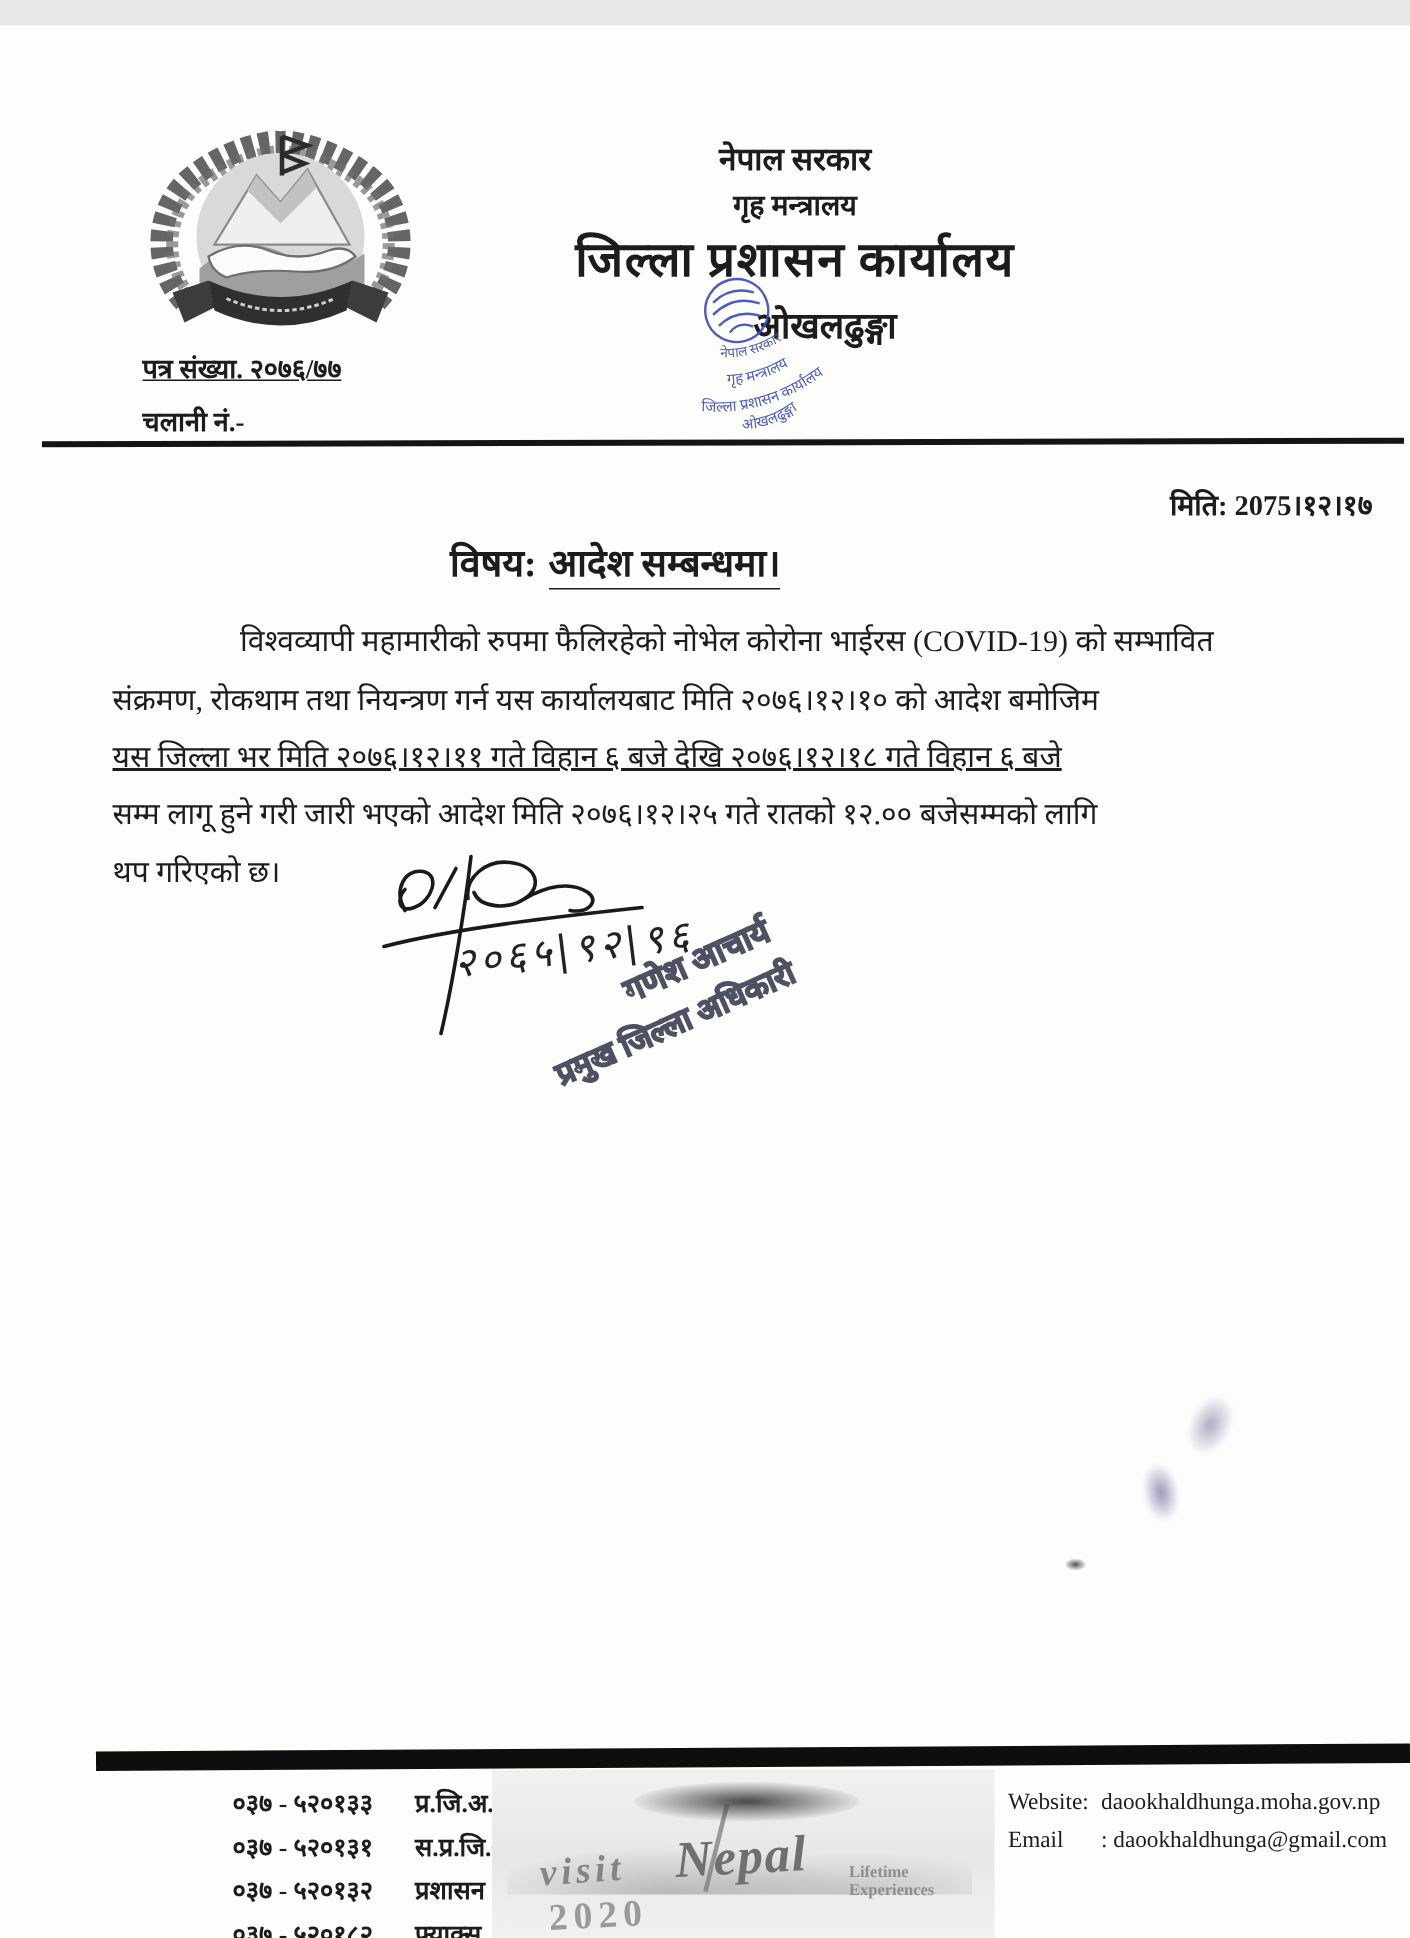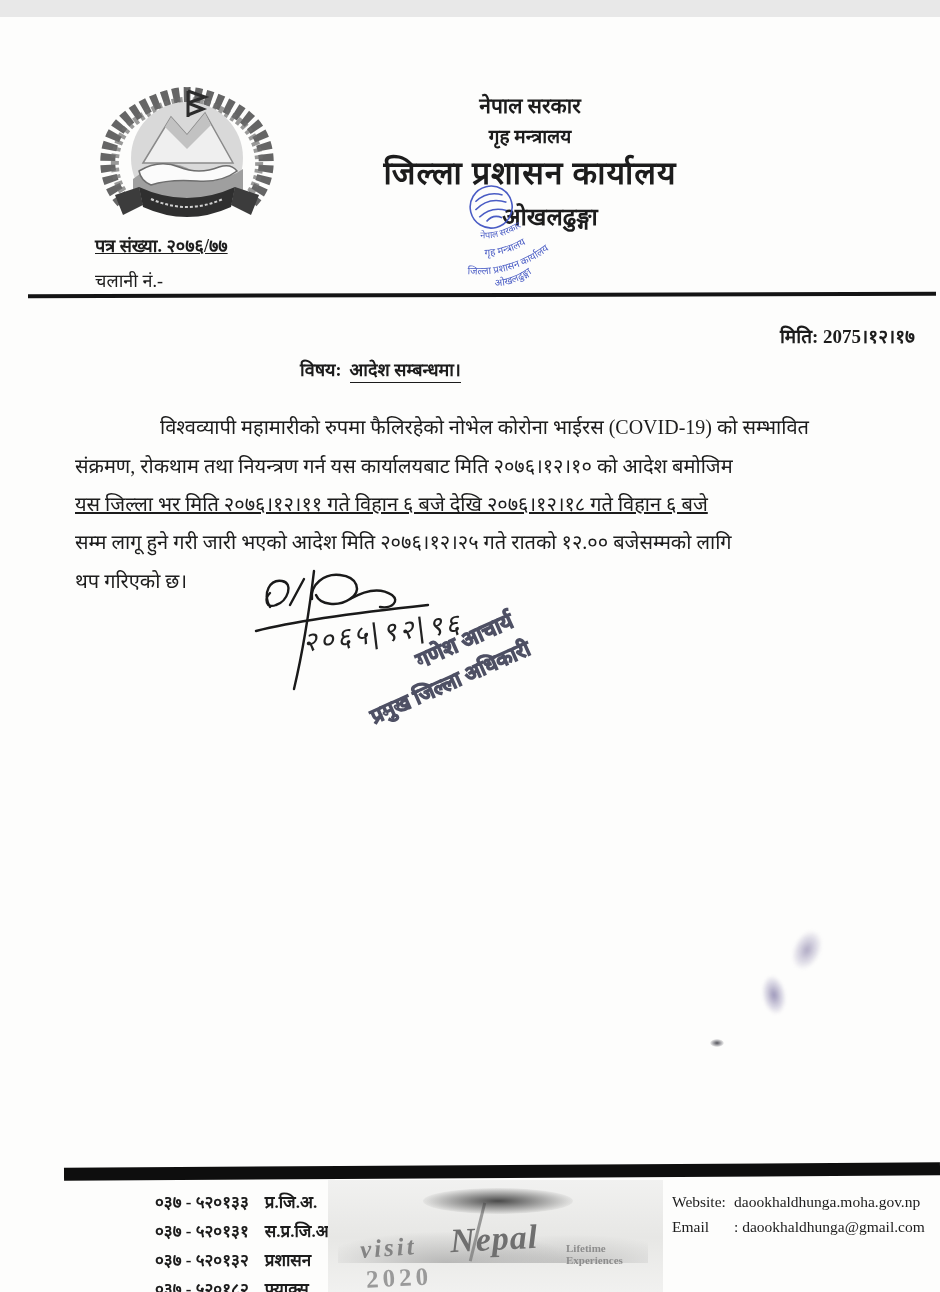--- a/index.html
+++ b/index.html
@@ -10,27 +10,27 @@
     font-family:"Liberation Serif","DejaVu Serif",serif; color:#1c1c1c;
   }
   .abs { position:absolute; }
   
   .hdr-center { left:310px; width:440px; text-align:center; font-weight:bold; }
   .gov1 { top:74px;  font-size:21px; }
   .gov2 { top:106px; font-size:19px; }
   .office { top:133px; font-size:32px; letter-spacing:1px; }
   .district { top:182px; font-size:24px; left:400px; width:300px; }
   .refno   { left:95px; top:216px; font-size:18px; font-weight:bold;text-decoration:underline; }
-  .chalani { left:95px; top:251px; font-size:18px; font-weight:normal; }
+  .chalani { left:95px; top:251px; font-size:18px; font-weight:bold; }
   .hdr-line { left:28px; top:276px; width:908px; height:4px; background:#141414; transform:rotate(-0.15deg); }
   .emblem { left:93px; top:66px; width:188px; height:148px; }
   .bluestamp { left:408px; top:162px; width:200px; height:125px; transform:rotate(-14deg); opacity:.92; }
   
   .dateline { top:306px; left:690px; width:225px; text-align:right; font-size:19px; font-weight:bold; }
-  .subject  { top:340px; left:300px; font-size:18px; font-weight:bold; }
+  .subject  { top:340px; left:300px; font-size:25px; font-weight:bold; }
   .subject .u { border-bottom:1.6px solid #1c1c1c; padding-bottom:2px; margin-left:8px; }
   .bodyline { left:75px; width:800px; font-size:20px; white-space:nowrap; }
   .bl0 { top:396px; left:160px; }
   .bl1 { top:435px; }
   .bl2 { top:473px;text-decoration:underline; }
   .bl3 { top:511px; }
   .bl4 { top:550px; }
   
   .sig-svg { left:252px; top:548px; width:190px; height:130px; }
   .sig-date { left:302px; top:596px; font-size:27px; font-family:"DejaVu Sans",sans-serif;
@@ -44,21 +44,21 @@
   .smudge { border-radius:50%; filter:blur(1.5px); }
   .sm1 { left:793px; top:912px; width:28px; height:42px; transform:rotate(25deg);
          background:radial-gradient(ellipse, rgba(110,100,150,.55), rgba(110,100,150,0) 70%); }
   .sm2 { left:762px; top:958px; width:24px; height:40px; transform:rotate(-10deg);
          background:radial-gradient(ellipse, rgba(90,80,140,.6), rgba(90,80,140,0) 70%); }
   .sm3 { left:710px; top:1022px; width:14px; height:8px; filter:blur(.5px);
          background:radial-gradient(ellipse, rgba(40,40,50,.8), rgba(40,40,50,0) 75%); }
   
   .ftr-bar { left:64px; top:1148px; width:876px; height:13px; background:#0e0e0e; transform:rotate(-0.35deg); }
   .phones { left:155px; top:1170px; font-size:17px; font-weight:bold; }
-  .phone-row { display:flex; gap:16px; height:29px; align-items:center; }
+  .phone-row { display:flex; gap:28px; height:29px; align-items:center; }
   .wm { left:328px; top:1163px; width:335px; height:128px;
         background:linear-gradient(180deg,#f1f1f0 0%,#e7e7e5 45%,#f4f4f3 100%);
         filter:blur(.4px); overflow:hidden; }
   .wm * { position:absolute; color:#8d8d8d; }
   .wm-umbrella { left:95px; top:8px; width:150px; height:26px; border-radius:50%;
                  background:radial-gradient(ellipse, rgba(45,45,45,.85), rgba(45,45,45,0) 75%); }
   .wm-mast { left:148px; top:22px; width:3px; height:60px; background:rgba(70,70,70,.5); transform:rotate(14deg); }
   .wm-hills { left:10px; top:38px; width:310px; height:45px;
               background:radial-gradient(ellipse 60% 100% at 35% 100%, rgba(120,120,120,.45), rgba(120,120,120,0) 70%),
                          radial-gradient(ellipse 55% 90% at 75% 100%, rgba(140,140,140,.4), rgba(140,140,140,0) 70%); }

